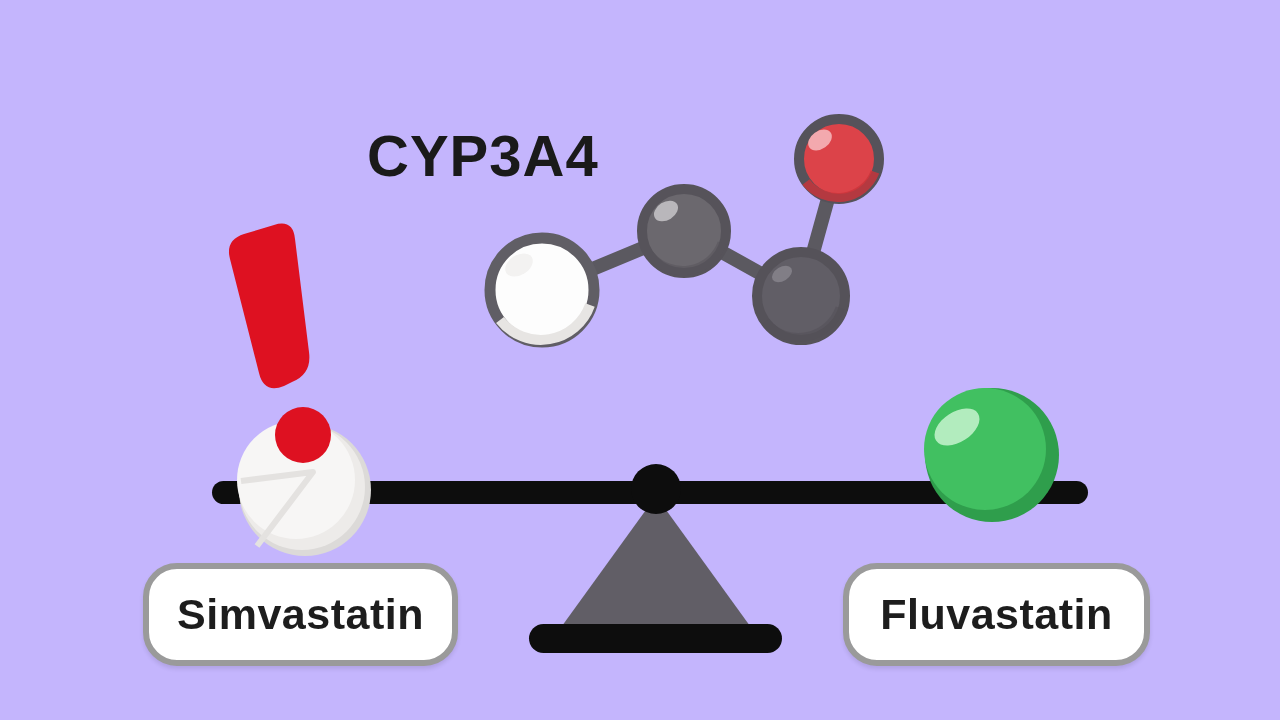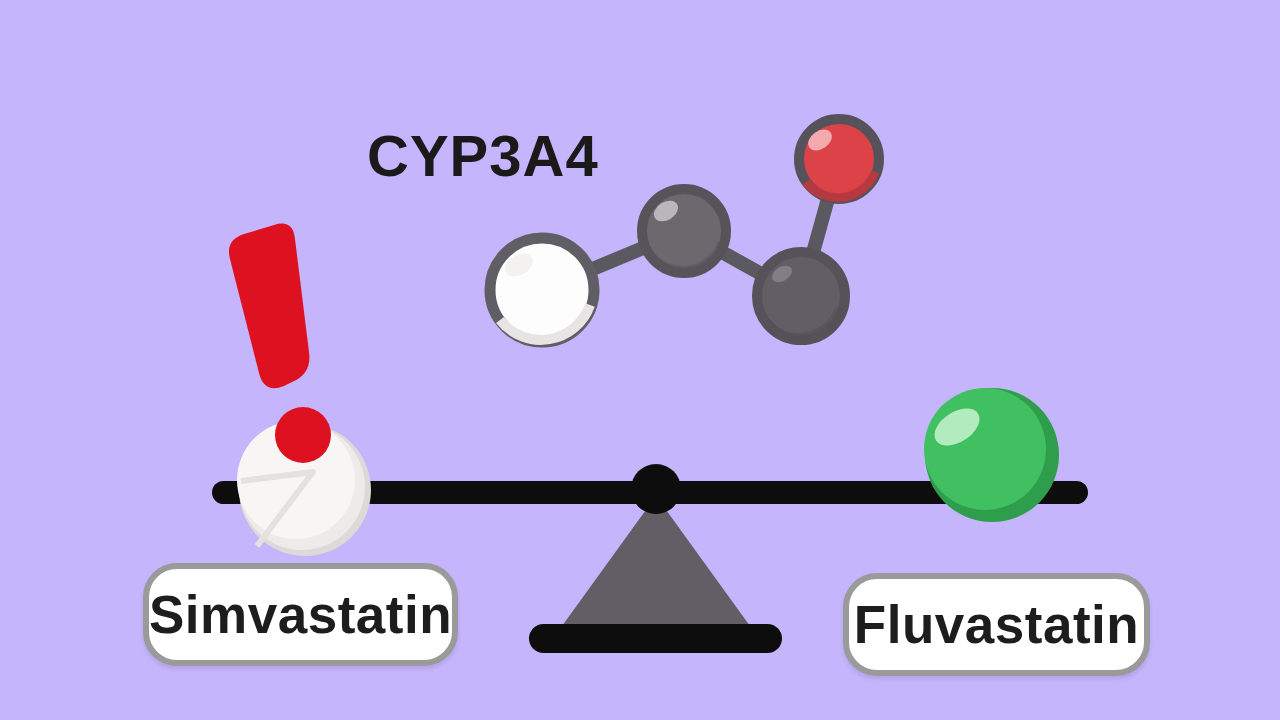--- a/index.html
+++ b/index.html
@@ -36,23 +36,23 @@
     box-sizing: border-box;
     background: #ffffff;
     border: 6px solid #9a9a9a;
     border-radius: 34px;
     display: flex;
     align-items: center;
     justify-content: center;
     box-shadow: 0 3px 4px rgba(0,0,0,0.10);
   }
   .pill-left  { left: 143px; width: 315px; }
-  .pill-right { left: 843px; width: 307px; margin-top: 10px; }
+  .pill-right { left: 843px; width: 307px; }
   .pill span {
-    font-size: 53px;
+    font-size: 43px;
     font-weight: 800;
     letter-spacing: 0.5px;
     color: #1d1d1d;
     white-space: nowrap;
   }
 </style>
 </head>
 <body>
 
 <div class="stage">

